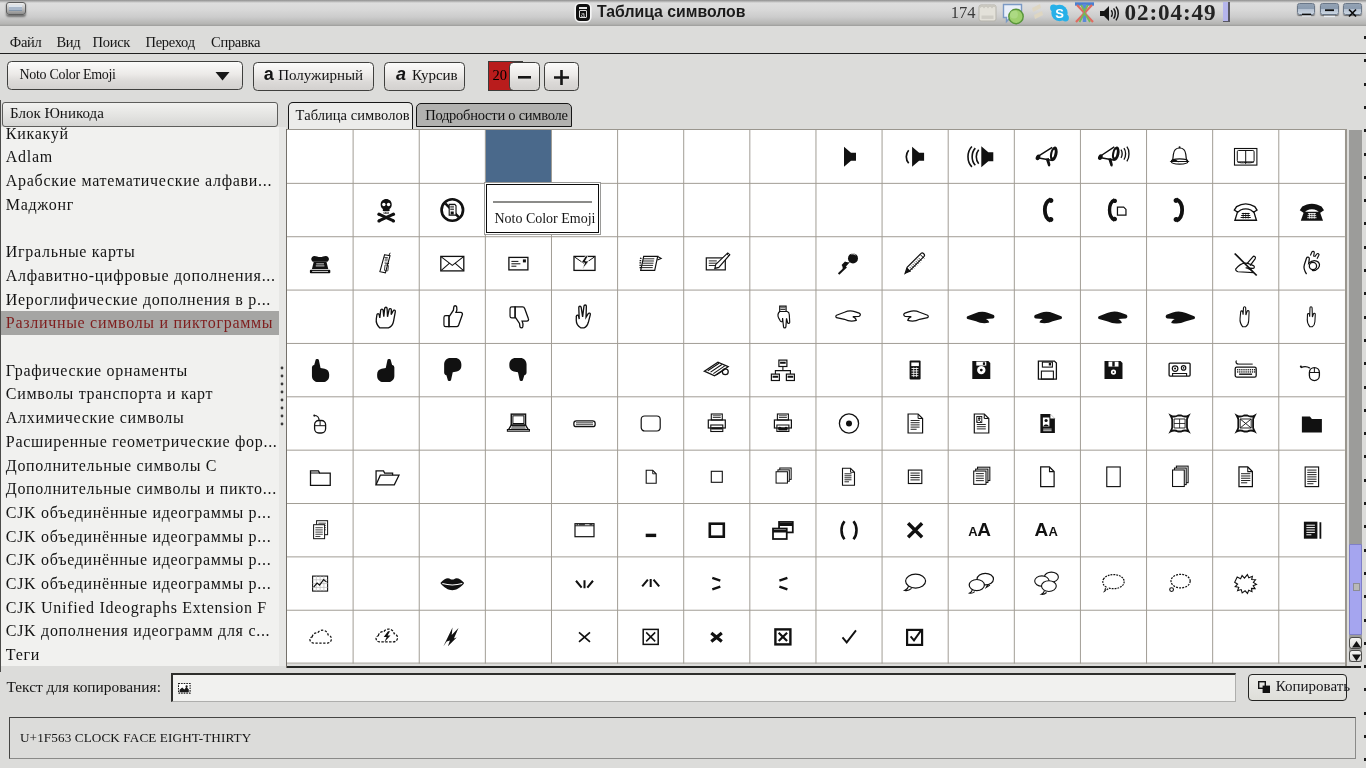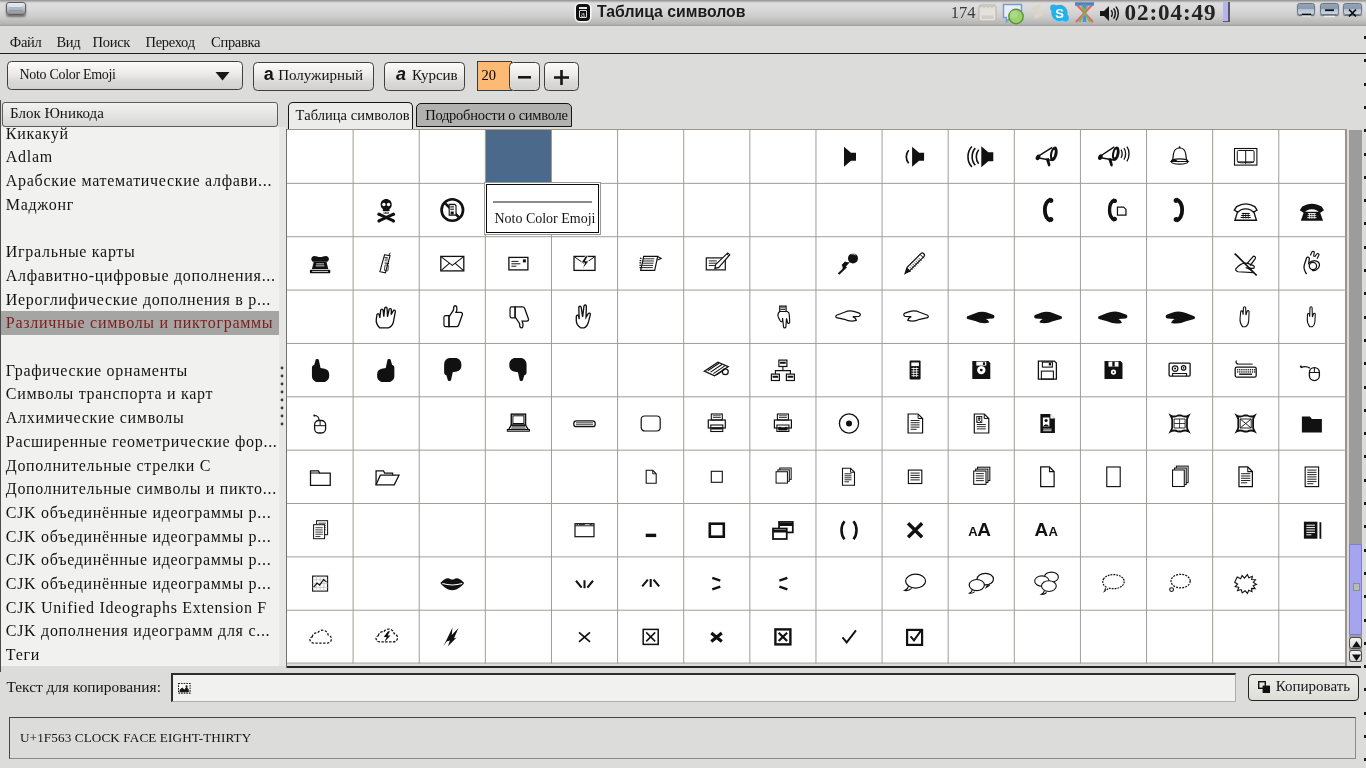--- a/index.html
+++ b/index.html
@@ -45,21 +45,21 @@
 #sthumb { position:absolute; left:0.6px; top:414px; width:12.4px; height:91px; background:#a5a5ef;
   border:1px solid #7f7fc8; border-radius:1px; }
 #sgrip { position:absolute; left:2.4px; top:38px; width:7px; height:7.5px; background:#b9b9b7; border:1px solid #8c8c94; }
 .sbtn { position:absolute; left:1348.8px; width:13.4px; height:12.6px; border:1.2px solid #4c4c4a;
   border-radius:3px; background:linear-gradient(180deg,#f4f4f2,#d8d8d6); }
 .sbtn svg { position:absolute; left:2.2px; top:3.2px; }
 
 #copylbl { left:6.4px; top:677.8px; font-size:15.4px; color:#141414; }
 #entry { left:171.4px; top:672.6px; width:1065px; height:29.8px; background:#f1f1ef;
   border:2px solid #2e2e2c; border-right:1px solid #aeaeac; border-bottom:1px solid #aeaeac; }
-#copybtn { left:1247.8px; top:673.6px; width:111px; height:27.6px; border:1.6px solid #232321;
+#copybtn { left:1247.8px; top:673.6px; width:99px; height:27.6px; border:1.6px solid #232321;
   border-radius:4px; background:linear-gradient(180deg,#ecece9,#deded9); font-size:15px; color:#17171a; }
 #status { left:9.4px; top:716.6px; width:1347px; height:42px; background:#dcdcda;
   border:1.4px solid #454543; border-right-color:#8a8a88; border-bottom-color:#8a8a88; }
 #stext { position:absolute; left:9.6px; top:12.2px; font-size:13.2px; letter-spacing:.1px; color:#141414; }
 </style></head>
 <body>
 <div class="abs" id="titlebar">
   <div class="abs" style="left:5.6px;top:1.6px;width:20px;height:13.5px;border-radius:3px;background:linear-gradient(180deg,#f0f0f0,#8e8e8e);border:1.4px solid #5e5e5e;box-shadow:0 1.4px 2px rgba(40,40,40,.55)">
       <div style="position:absolute;left:2.2px;top:2.2px;width:13px;height:6.4px;background:#aab8ca;border-top:2.4px solid #dde4ec;border-bottom:1px solid #8496aa"></div>
     </div>
@@ -129,21 +129,21 @@
     </svg>
 </div>
 <div class="abs tbtn" style="left:252.8px;top:61.8px;width:121.4px;height:29.2px">
   <span style="position:absolute;left:10px;top:1.4px;font-family:'Liberation Sans';font-weight:bold;font-size:18px">a</span>
   <span style="position:absolute;left:24.4px;top:4.6px">Полужирный</span>
 </div>
 <div class="abs tbtn" style="left:384px;top:61.8px;width:81px;height:29.2px">
   <span style="position:absolute;left:11px;top:1.4px;font-family:'Liberation Sans';font-weight:bold;font-style:italic;font-size:18px">a</span>
   <span style="position:absolute;left:27px;top:4.6px">Курсив</span>
 </div>
-<div class="abs" style="left:477px;top:61.4px;width:34.6px;height:29.6px;border:1.8px solid #3c3c3a;background:#fdba74">
+<div class="abs" style="left:488px;top:61.4px;width:34.6px;height:29.6px;border:1.8px solid #3c3c3a;background:#b91c1c">
   <span style="position:absolute;left:3.4px;top:4.2px;font-size:14.5px">20</span>
 </div>
 <div class="abs tbtn" style="left:509.4px;top:61.8px;width:31px;height:29.2px">
   <svg style="position:absolute;left:8px;top:13px" width="13" height="3" viewBox="0 0 13 3">
       <rect width="13" height="2.6" fill="#161616"></rect>
     </svg>
 </div>
 <div class="abs tbtn" style="left:544.4px;top:61.8px;width:34.6px;height:29.2px">
   <svg style="position:absolute;left:9px;top:7px" width="15" height="15" viewBox="0 0 15 15">
       <path d="M6.2 0h2.6v6.2H15v2.6H8.8V15H6.2V8.8H0V6.2h6.2z" fill="#161616"></path>
@@ -159,21 +159,21 @@
     <div class="li" style="top:42.1px">Арабские математические алфави...</div>
     <div class="li" style="top:65.8px">Маджонг</div>
     <div class="li" style="top:113.2px">Игральные карты</div>
     <div class="li" style="top:136.9px">Алфавитно-цифровые дополнения...</div>
     <div class="li" style="top:160.6px">Иероглифические дополнения в р...</div>
     <div class="li sel" style="top:184.3px">Различные символы и пиктограммы</div>
     <div class="li" style="top:231.7px">Графические орнаменты</div>
     <div class="li" style="top:255.4px">Символы транспорта и карт</div>
     <div class="li" style="top:279.1px">Алхимические символы</div>
     <div class="li" style="top:302.8px">Расширенные геометрические фор...</div>
-    <div class="li" style="top:326.5px">Дополнительные стрелки C</div>
+    <div class="li" style="top:326.5px">Дополнительные символы C</div>
     <div class="li" style="top:350.2px">Дополнительные символы и пикто...</div>
     <div class="li" style="top:373.9px">CJK объединённые идеограммы р...</div>
     <div class="li" style="top:397.6px">CJK объединённые идеограммы р...</div>
     <div class="li" style="top:421.3px">CJK объединённые идеограммы р...</div>
     <div class="li" style="top:445.0px">CJK объединённые идеограммы р...</div>
     <div class="li" style="top:468.7px">CJK Unified Ideographs Extension F</div>
     <div class="li" style="top:492.4px">CJK дополнения идеограмм для с...</div>
     <div class="li" style="top:516.1px">Теги</div>
   </div>
 <div class="abs" id="splitter">

